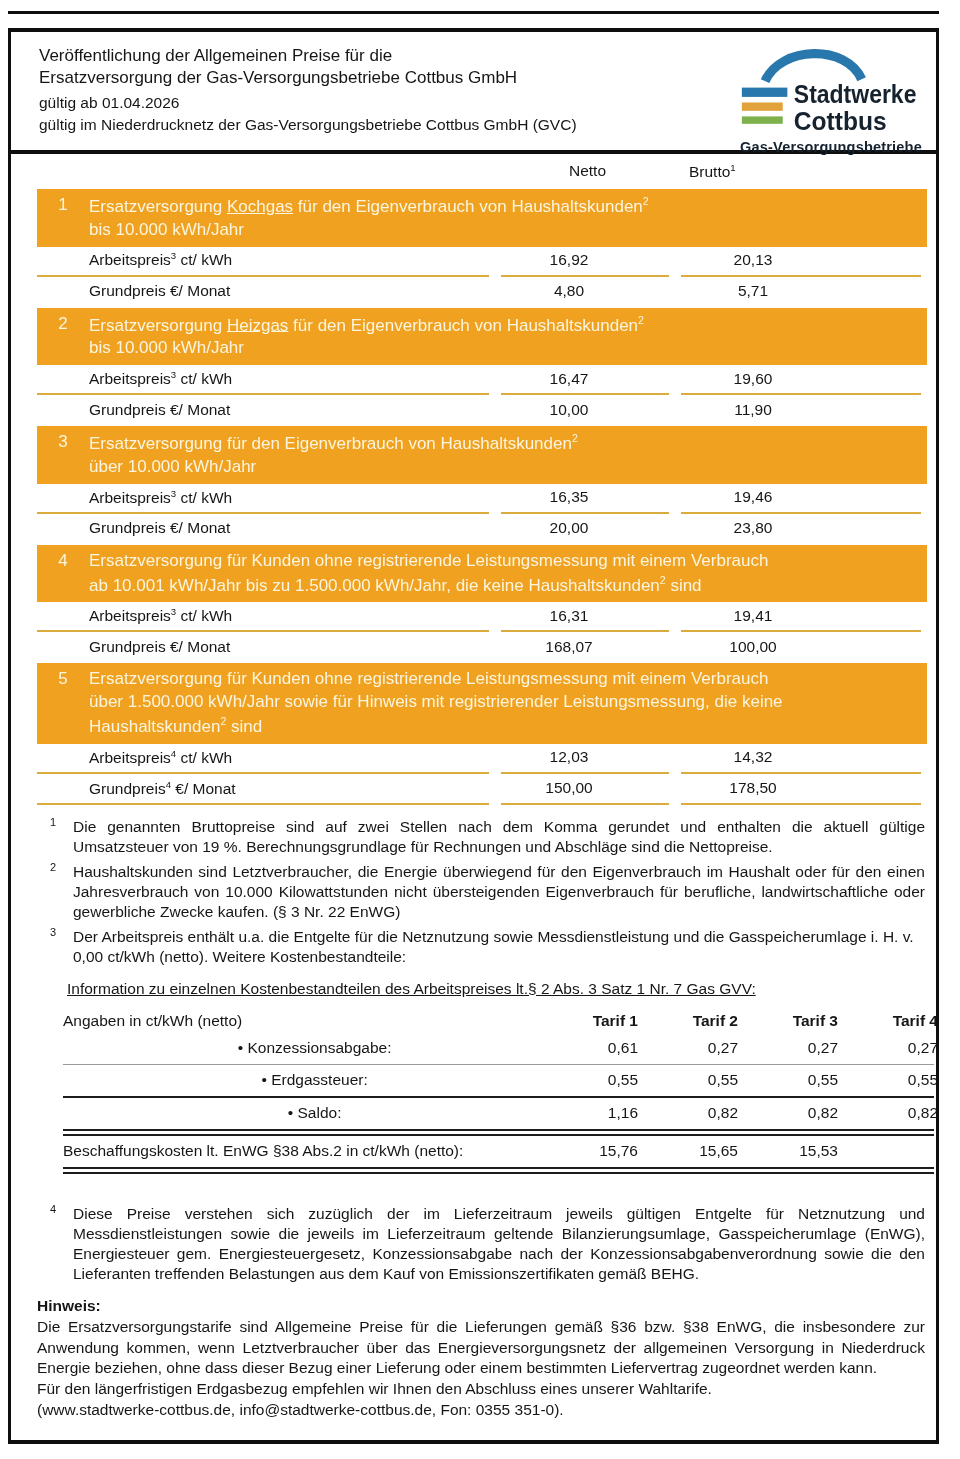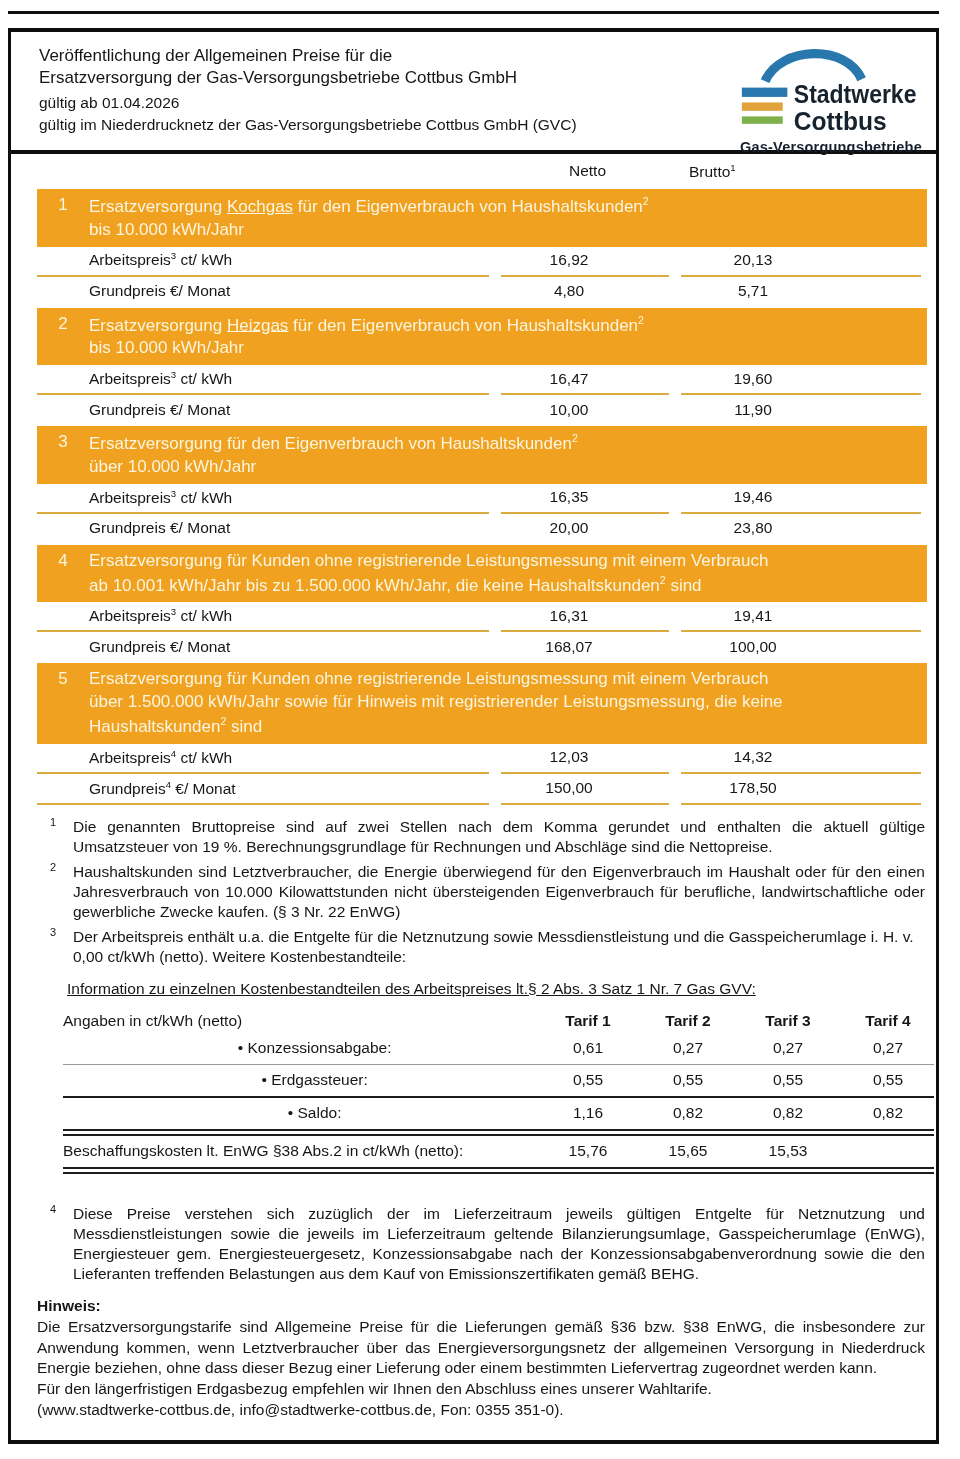--- a/index.html
+++ b/index.html
@@ -48,21 +48,21 @@
   .footnotes{margin-top:12px;}
   .fn{position:relative;padding-left:36px;padding-right:2px;font-size:15.5px;line-height:1.3;text-align:justify;margin-top:5px;}
   .fn.left{text-align:left;}
   .fn .mark{position:absolute;left:13px;top:-2px;font-size:11px;}
   .info-head{margin:12px 0 0 30px;font-size:15.5px;text-decoration:underline;}
   
   .cost{margin:10px 0 0 26px;font-size:15.5px;width:880px;}
   .crow{display:grid;grid-template-columns:475px 100px 100px 100px 100px;align-items:center;height:27px;}
   .crow .rl{text-align:left;padding-right:10px;}
   .crow .bl{padding-left:24px;text-align:center;}
-  .crow .cv{text-align:center;}
+  .crow .cv{text-align:right;}
   .crow.head .cv{font-weight:bold;}
   .bullet{display:inline-block;width:14px;}
   .cline{width:871px;}
   .cline.thin{border-top:1px solid #9a9a9a;margin:2px 0;}
   .cline.thick{border-top:2px solid #1c1c1c;margin:2px 0;}
   .cline.double{height:3px;border-top:2px solid #1c1c1c;border-bottom:2px solid #1c1c1c;margin:2px 0;}
   
   .fn-bottom{margin-top:30px;}
   .hinweis{margin-top:12px;font-size:15.5px;line-height:1.34;padding-right:2px;}
   .hinweis .hd{font-weight:bold;}

